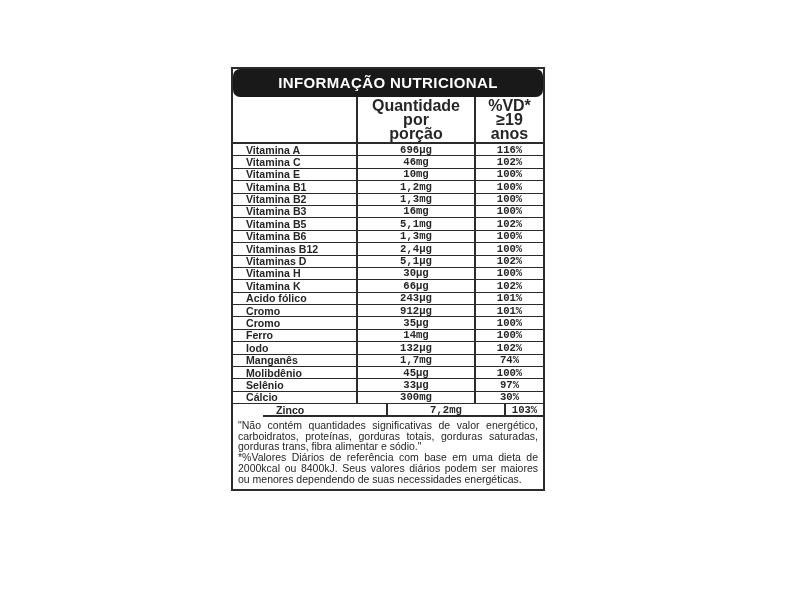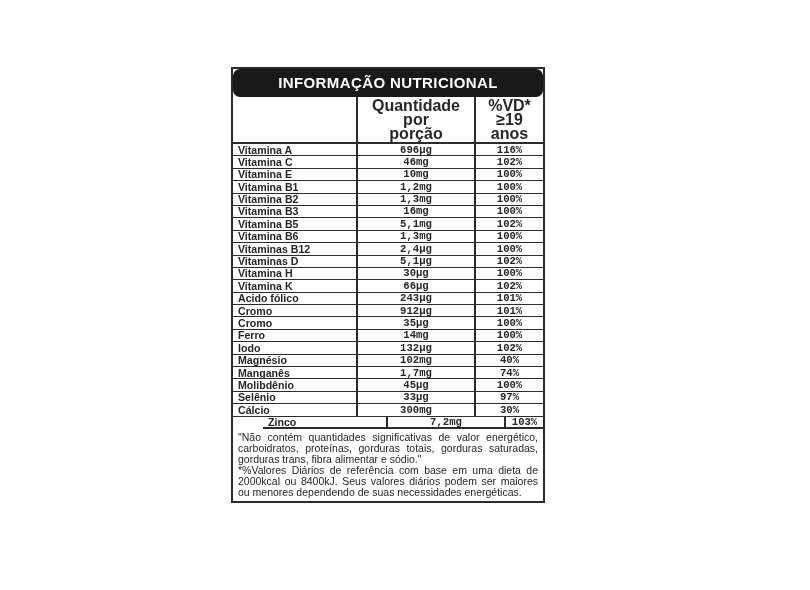--- a/index.html
+++ b/index.html
@@ -62,21 +62,21 @@
   }
   .rows .row:last-child{ border-bottom:2px solid var(--border);margin-left:30px; }
   .rows .c{
     font-size:10.6px;
     line-height:10.6px;
     font-weight:bold;
     padding-top:0.5px;
     overflow:visible;
     white-space:nowrap;
   }
-  .rows .c.name{ padding-left:5px; text-align:left; }
+  .rows .c.name{ padding-left:13px; text-align:left; }
   .rows .c.amt, .rows .c.dv{ text-align:center;font-family:Liberation Mono, monospace; }
 
   .footnote{
     padding:3px 5px 4px 5px;
     font-size:10.5px;
     line-height:10.9px;
     text-align:justify;
   }
   .footnote p{ margin:0; }
 </style>
@@ -182,25 +182,20 @@
           <div class="c name vline">Ferro</div>
           <div class="c amt vline">14mg</div>
           <div class="c dv">100%</div>
         </div>
         <div class="grid row">
           <div class="c name vline">Iodo</div>
           <div class="c amt vline">132µg</div>
           <div class="c dv">102%</div>
         </div>
         <div class="grid row">
-          <div class="c name vline">Magnésio</div>
-          <div class="c amt vline">102mg</div>
-          <div class="c dv">40%</div>
-        </div>
-        <div class="grid row">
           <div class="c name vline">Manganês</div>
           <div class="c amt vline">1,7mg</div>
           <div class="c dv">74%</div>
         </div>
         <div class="grid row">
           <div class="c name vline">Molibdênio</div>
           <div class="c amt vline">45µg</div>
           <div class="c dv">100%</div>
         </div>
         <div class="grid row">

